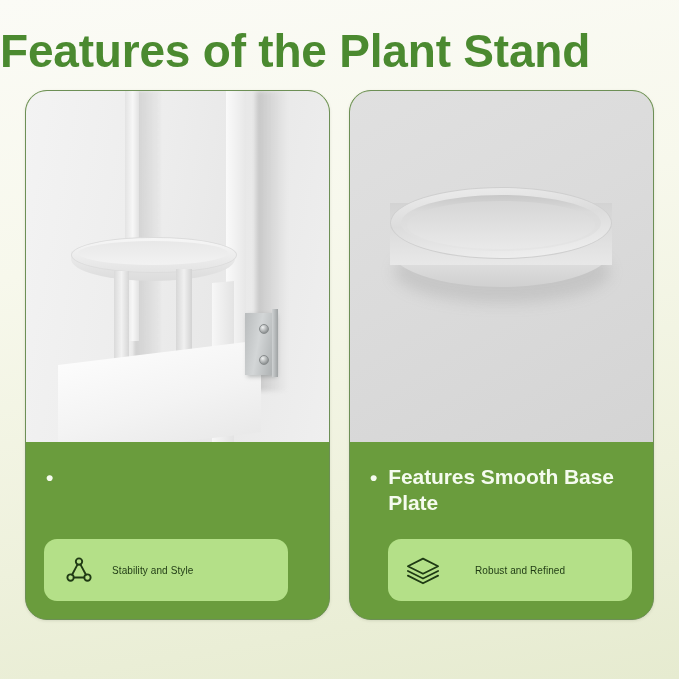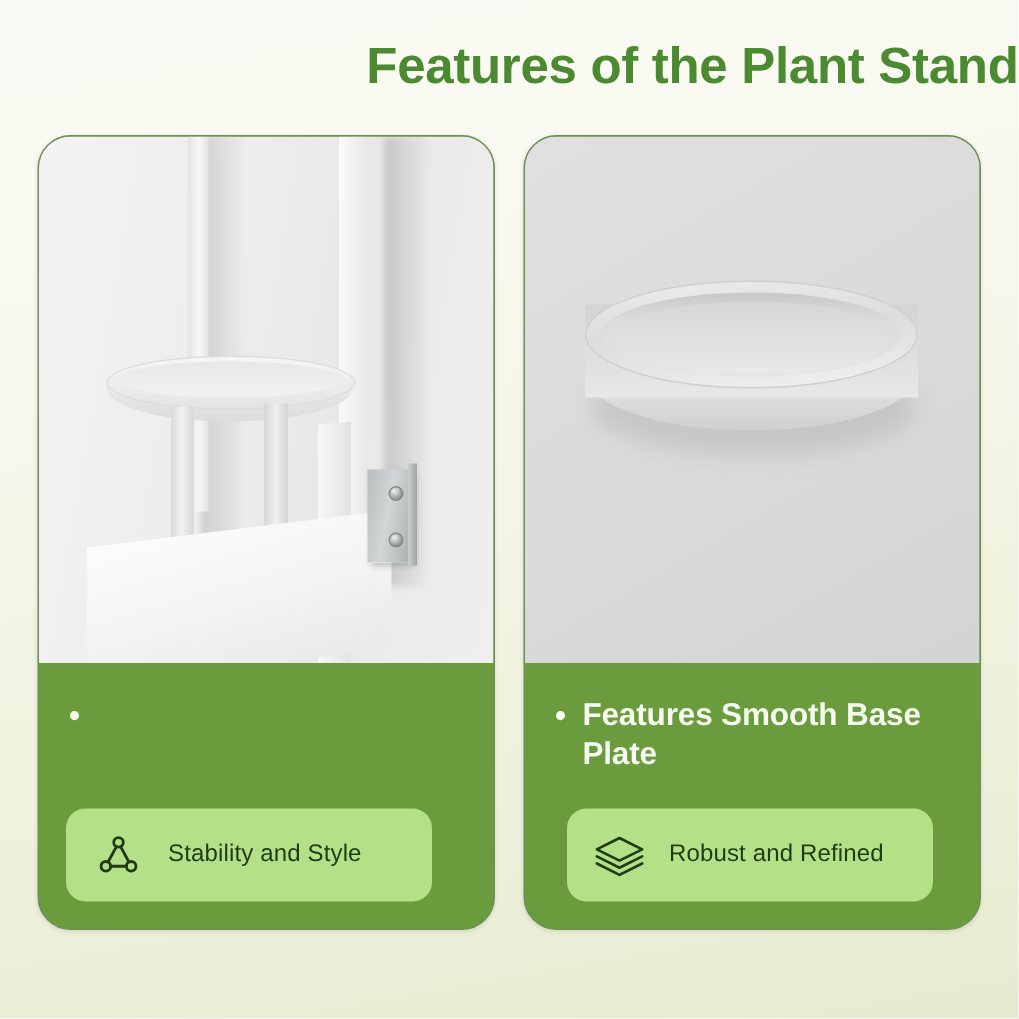--- a/index.html
+++ b/index.html
@@ -20,22 +20,22 @@
     height: 679px;
     box-sizing: border-box;
   }
 
   
   .page-title {
     position: absolute;
     top: 24px;
     left: 0;
     width: 679px;
-    text-align: right;
-    font-size: 34px;
+    text-align: left;
+    font-size: 46px;
     font-weight: bold;
     color: #4b8a30;
     letter-spacing: -0.2px;
     line-height: 1.2;
   }
 
   
   .cards {
     position: absolute;
     top: 90px;
@@ -270,25 +270,25 @@
   .tag-icon {
     flex: 0 0 auto;
     width: 34px;
     height: 34px;
     display: flex;
     align-items: center;
     justify-content: center;
   }
   .tag-label {
     margin-left: 16px;
-    font-size: 16px;
+    font-size: 10px;
     color: #1f3a14;
     letter-spacing: 0.1px;
   }
-  .right-pill-offset { left: 28px; }
+  .right-pill-offset { left: 38px; gap: 19px; }
 </style>
 </head>
 <body>
 
 <div class="page">
 
   <div class="page-title">Features of the Plant Stand</div>
 
   <div class="cards">
 

